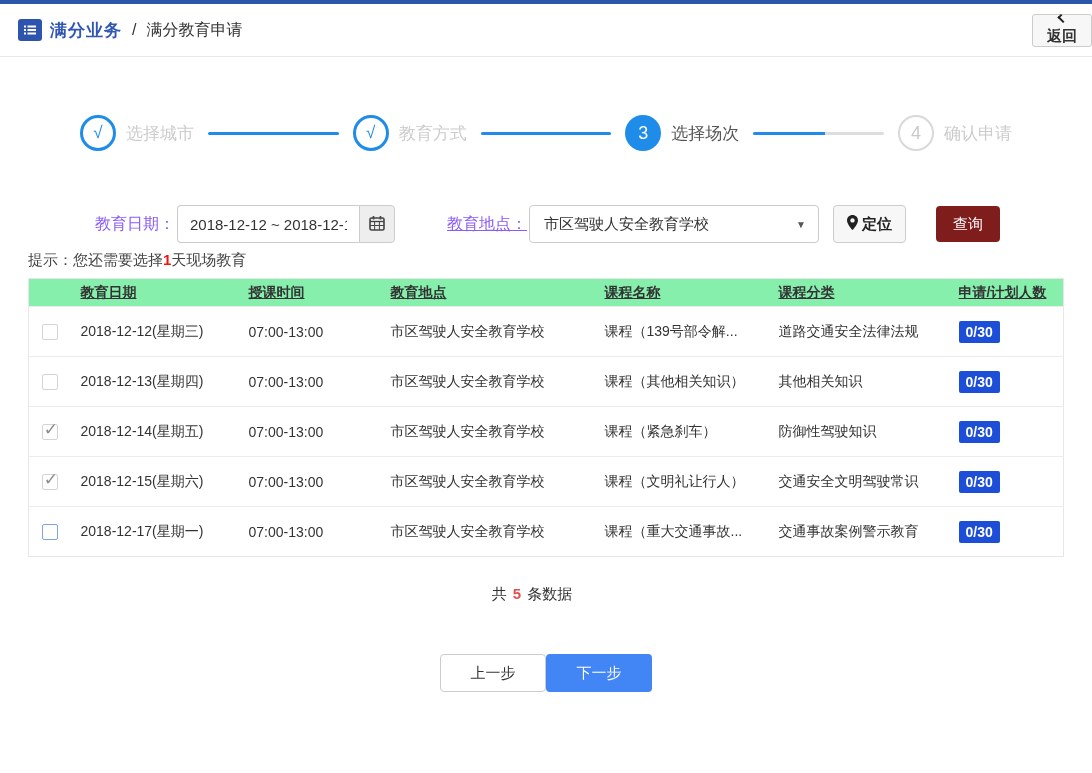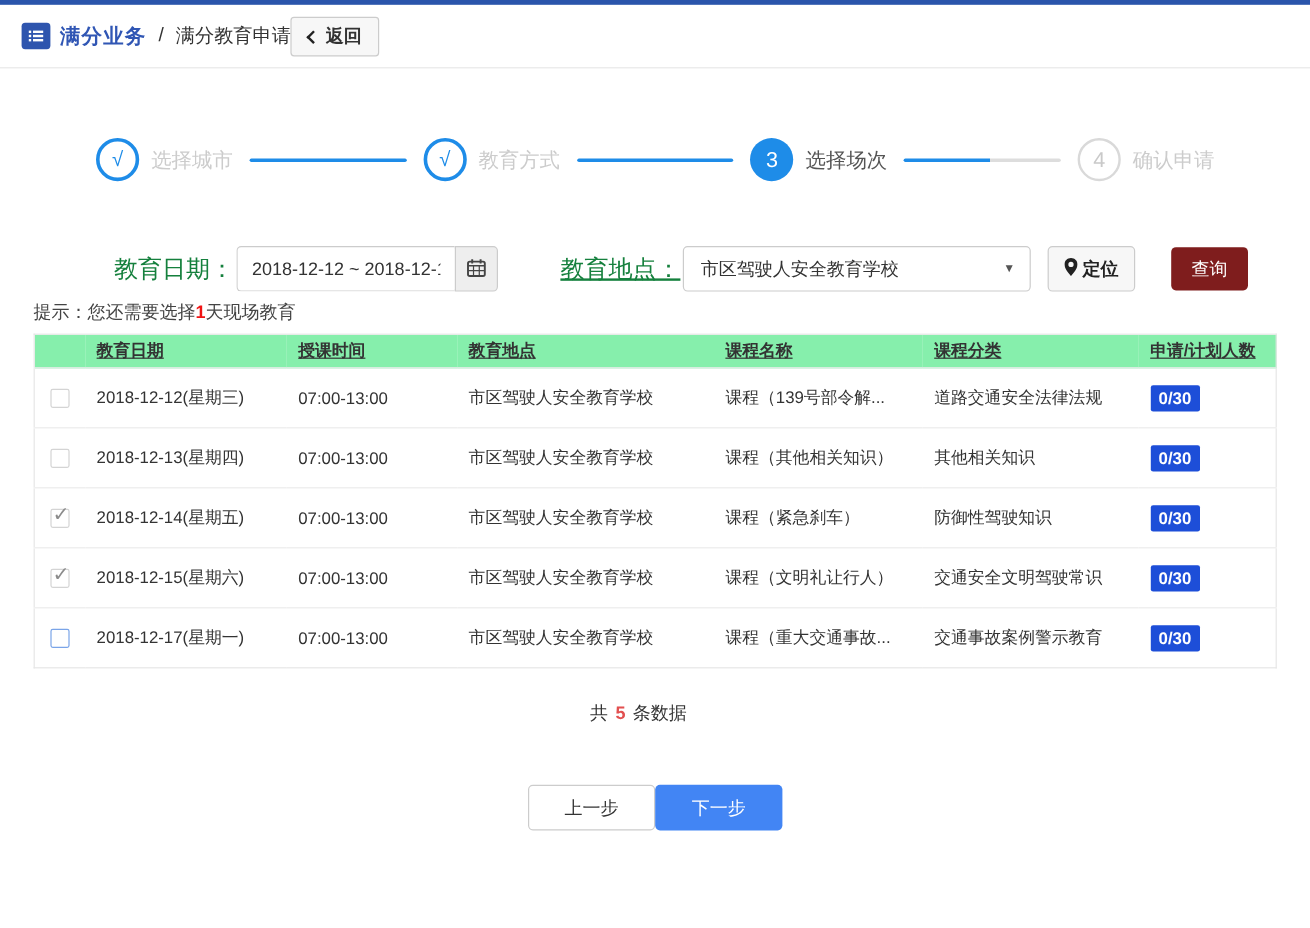--- a/index.html
+++ b/index.html
@@ -5,36 +5,36 @@
   * { margin:0; padding:0; box-sizing:border-box; }
   html,body { background:#fff; }
   body {
     width:1092px; height:773px; overflow:hidden;
     font-family:"Liberation Sans","DejaVu Sans",sans-serif;
     color:#333;
   }
   .topbar { height:4px; background:#2a55ab; }
   
   header {
-    height:53px; display:flex; align-items:center; justify-content:flex-start;
+    height:53px; display:flex; align-items:center; justify-content:space-between;
     padding:0 0 0 18px; border-bottom:1px solid #e8e8e8;
   }
   .header-left { display:flex; align-items:center; gap:8px; }
   .brand-icon {
     width:24px; height:22px; background:#2e55ae; border-radius:3px;
     display:inline-flex; align-items:center; justify-content:center;
   }
   .crumb-primary { color:#3056b4; font-size:17px; font-weight:bold; letter-spacing:1px; }
   .crumb-sep { color:#333; font-size:16px; margin:0 2px; }
   .crumb-secondary { color:#333; font-size:16px; }
   .back-btn {
     display:inline-flex; align-items:center; gap:6px;
     background:#f7f7f7; border:1px solid #ccc; border-radius:3px;
     height:33px; padding:0 14px; font-size:15px; color:#333; cursor:pointer;
-    font-family:inherit; font-weight:bold;
+    font-family:inherit; font-weight:bold;flex-direction:column;
   }
   .chev {
     width:8px; height:8px; border-left:2px solid #222; border-bottom:2px solid #222;
     transform:rotate(45deg); display:inline-block; margin-top:1px;
   }
   
   .stepper {
     margin-top:56px; padding:0 80px; display:flex; align-items:center; height:40px;
   }
   .step { display:flex; align-items:center; gap:10px; }
@@ -49,21 +49,21 @@
   .step-label { font-size:17px; white-space:nowrap; }
   .step-label.done, .step-label.pending { color:#ccc; }
   .step-label.active { color:#555; }
   .connector { flex:1; height:3px; margin:0 14px; border-radius:2px; }
   .connector.done { background:#1e8ce8; }
   .connector.half { background:linear-gradient(to right,#1e8ce8 0%,#1e8ce8 55%,#ddd 55%,#ddd 100%); }
   
   .filters {
     margin:52px 28px 0 95px; display:flex; align-items:center; height:38px;
   }
-  .f-label { font-size:20px; color:#15803d; white-space:nowrap; }
+  .f-label { font-size:16px; color:#8b5cf6; white-space:nowrap; }
   .date-group { display:flex; align-items:stretch; height:38px; margin-left:2px; }
   .date-input {
     width:182px; border:1px solid #ccc; border-right:none; border-radius:4px 0 0 4px;
     padding:0 12px; font-size:15px; color:#333; font-family:inherit; outline:none;
   }
   .cal-btn {
     width:36px; background:#eee; border:1px solid #ccc; border-radius:0 4px 4px 0;
     display:flex; align-items:center; justify-content:center; cursor:pointer;
   }
   .select {

